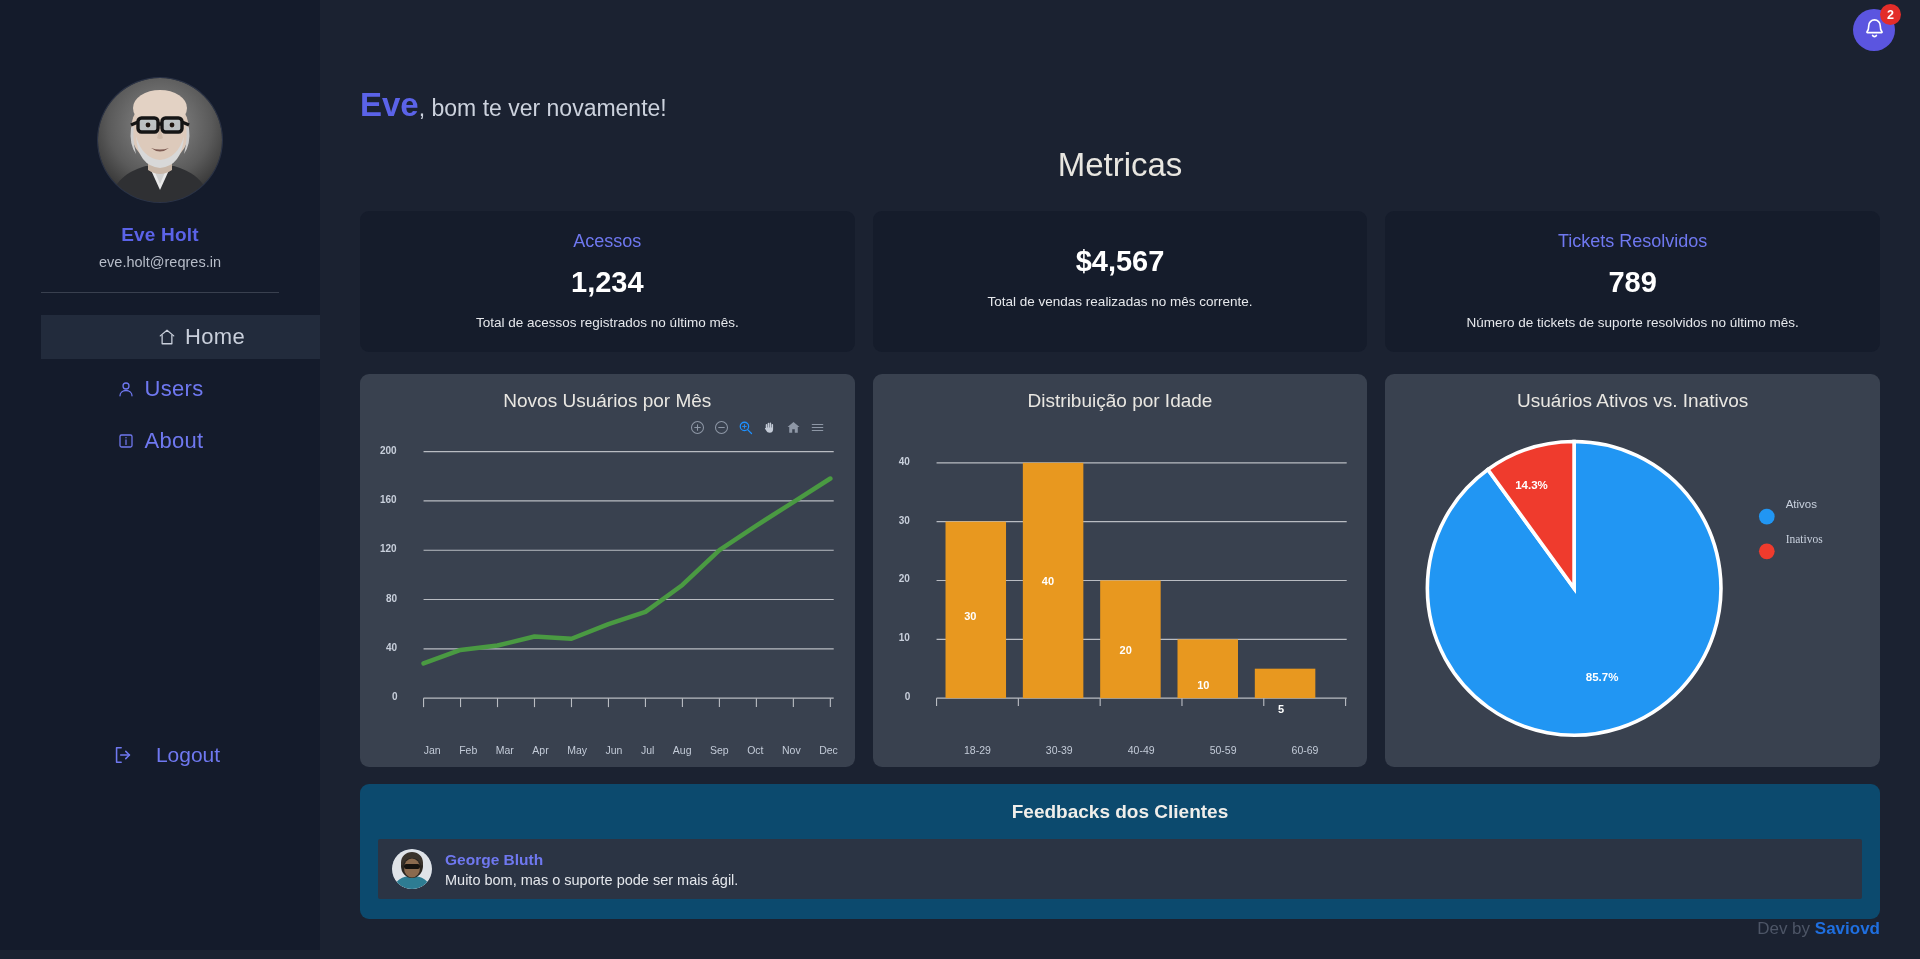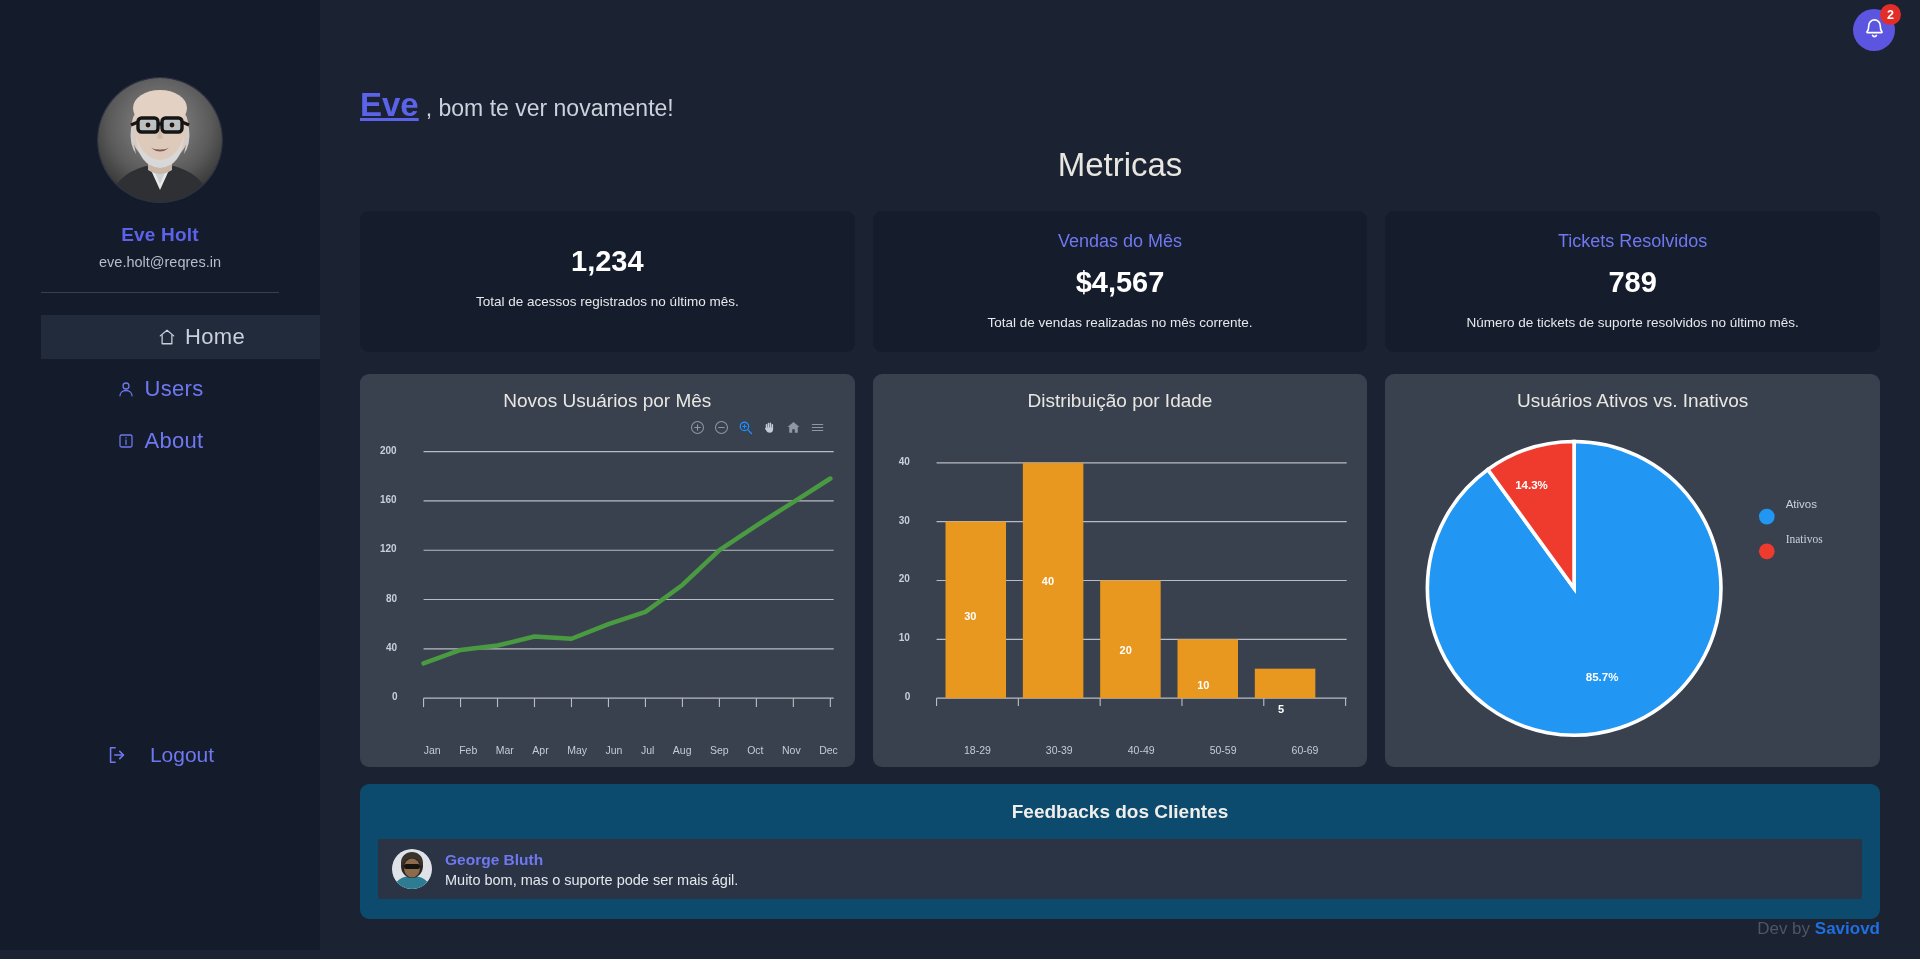--- a/index.html
+++ b/index.html
@@ -48,21 +48,21 @@
     font-size: 22px; letter-spacing: .3px;
     color: #6f78f0;
     cursor: pointer;
     margin-bottom: 8px;
   }
   .nav-item.active { background: #222b3c; color: #c9cfdb; margin-left: 41px; }
   .nav-ico { display: inline-flex; align-items: center; justify-content: center; width: 19px; height: 19px; }
   .nav-ico svg { display: block; }
 
   #logout {
-    position: absolute; left: 0; bottom: 192px;
+    position: absolute; left: 6px; bottom: 192px;
     width: 100%;
     display: flex; align-items: center; justify-content: center; gap: 22px;
     color: #6f78f0; font-size: 21px; cursor: pointer;
   }
   #logout svg { display: block; }
 
   
   #main {
     flex: 1 1 auto; height: 959px;
     background: #1b2231;
@@ -92,22 +92,20 @@
   }
 
   
   #greeting {
     padding-top: 86px;
     font-size: 23px; color: #ccd2dd;
     display: flex; align-items: baseline;
   }
   #greet-name {
     color: #5b63e8; font-size: 33px; font-weight: bold;
-    margin-right: 7px;
-    text-decoration: underline;
   }
   #page-title {
     text-align: center;
     color: #e8e6e0; font-size: 33px; font-weight: normal;
     margin-top: 22px;
   }
 
   
   #metrics-row {
     display: flex; gap: 18px;
@@ -319,25 +317,25 @@
 
     <div id="greeting">
       <span id="greet-name">Eve</span>
       <span>, bom te ver novamente!</span>
     </div>
 
     <h1 id="page-title">Metricas</h1>
 
     <section id="metrics-row">
       <div class="metric-card">
+        <div class="metric-title">Acessos</div>
         <div class="metric-value">1,234</div>
         <div class="metric-desc">Total de acessos registrados no último mês.</div>
       </div>
       <div class="metric-card">
-        <div class="metric-title">Vendas do Mês</div>
         <div class="metric-value">$4,567</div>
         <div class="metric-desc">Total de vendas realizadas no mês corrente.</div>
       </div>
       <div class="metric-card">
         <div class="metric-title">Tickets Resolvidos</div>
         <div class="metric-value">789</div>
         <div class="metric-desc">Número de tickets de suporte resolvidos no último mês.</div>
       </div>
     </section>
 

